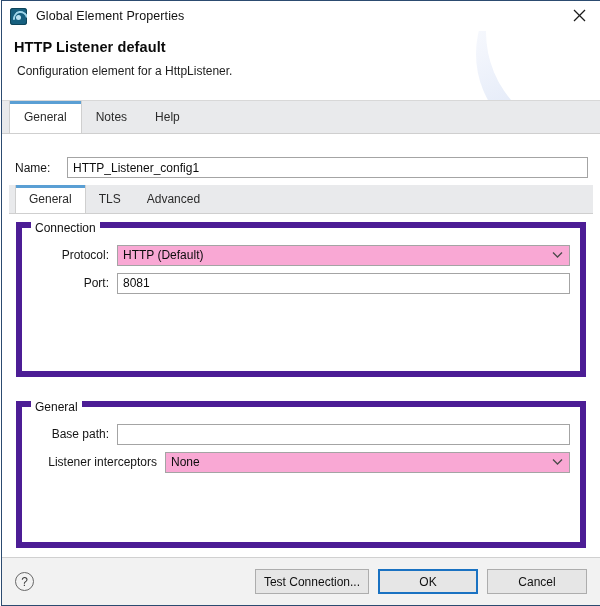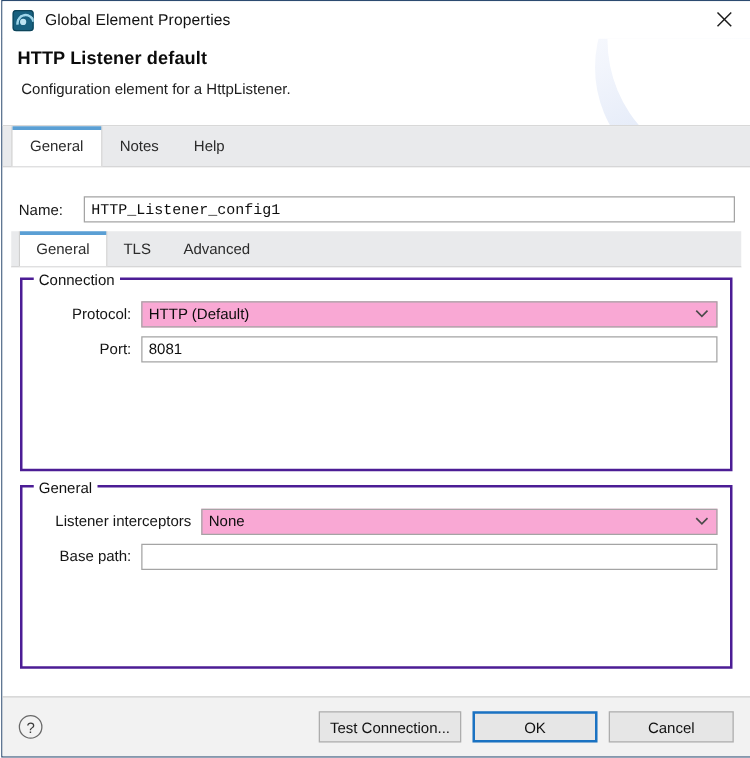--- a/index.html
+++ b/index.html
@@ -190,21 +190,21 @@
     font-size: 12px;
     color: #151515;
     width: 52px;
     flex: 0 0 52px;
   }
   .name-input {
     flex: 1 1 auto;
     height: 21px;
     border: 1px solid #a4a4a4;
     background: #ffffff;
-    font-family: Liberation Mono, monospace;
+    font-family: Liberation Sans, sans-serif;
     font-size: 12px;
     color: #0d0d0d;
     padding: 0 5px;
     box-sizing: border-box;
     outline: none;
   }
 
   
   .inner-tabs {
     flex: 0 0 29px;
@@ -244,22 +244,22 @@
     padding: 8px 7px 0 7px;
     box-sizing: border-box;
     display: flex;
     flex-direction: column;
     min-height: 0;
   }
 
   
   .group {
     position: relative;
-    border: 2px solid #4c1d95;
-    margin-bottom: 11px;
+    border: 6px solid #4c1d95;
+    margin-bottom: 24px;
     padding: 14px 10px 10px 10px;
     box-sizing: border-box;
   }
   .group > .legend {
     position: absolute;
     top: -7px;
     left: 9px;
     background: #ffffff;
     padding: 0 4px;
     font-size: 12px;
@@ -436,37 +436,37 @@
           <div class="control textfield">
             <span>8081</span>
           </div>
         </div>
       </div>
 
       <div class="group general-group">
         <div class="legend">General</div>
 
         <div class="field-row">
+          <div class="field-label gen-label-basepath">Base path:</div>
+          <div class="control textfield">
+            <span></span>
+          </div>
+        </div>
+
+        <div class="field-row">
           <div class="field-label gen-label-interceptors">Listener interceptors</div>
           <div class="control combo gray">
             <span>None</span>
             <span class="chev">
               <svg width="11" height="7" viewBox="0 0 11 7" aria-hidden="true">
                 <polyline points="1,1 5.5,5.5 10,1" fill="none" stroke="#4a4a4a" stroke-width="1.3"></polyline>
               </svg>
             </span>
           </div>
         </div>
-
-        <div class="field-row">
-          <div class="field-label gen-label-basepath">Base path:</div>
-          <div class="control textfield">
-            <span></span>
-          </div>
-        </div>
       </div>
 
     </div>
   </div>
 
   <div class="footer">
     <div class="help-icon">?</div>
     <div class="footer-spacer"></div>
     <button class="btn test">Test Connection...</button>
     <button class="btn default">OK</button>

